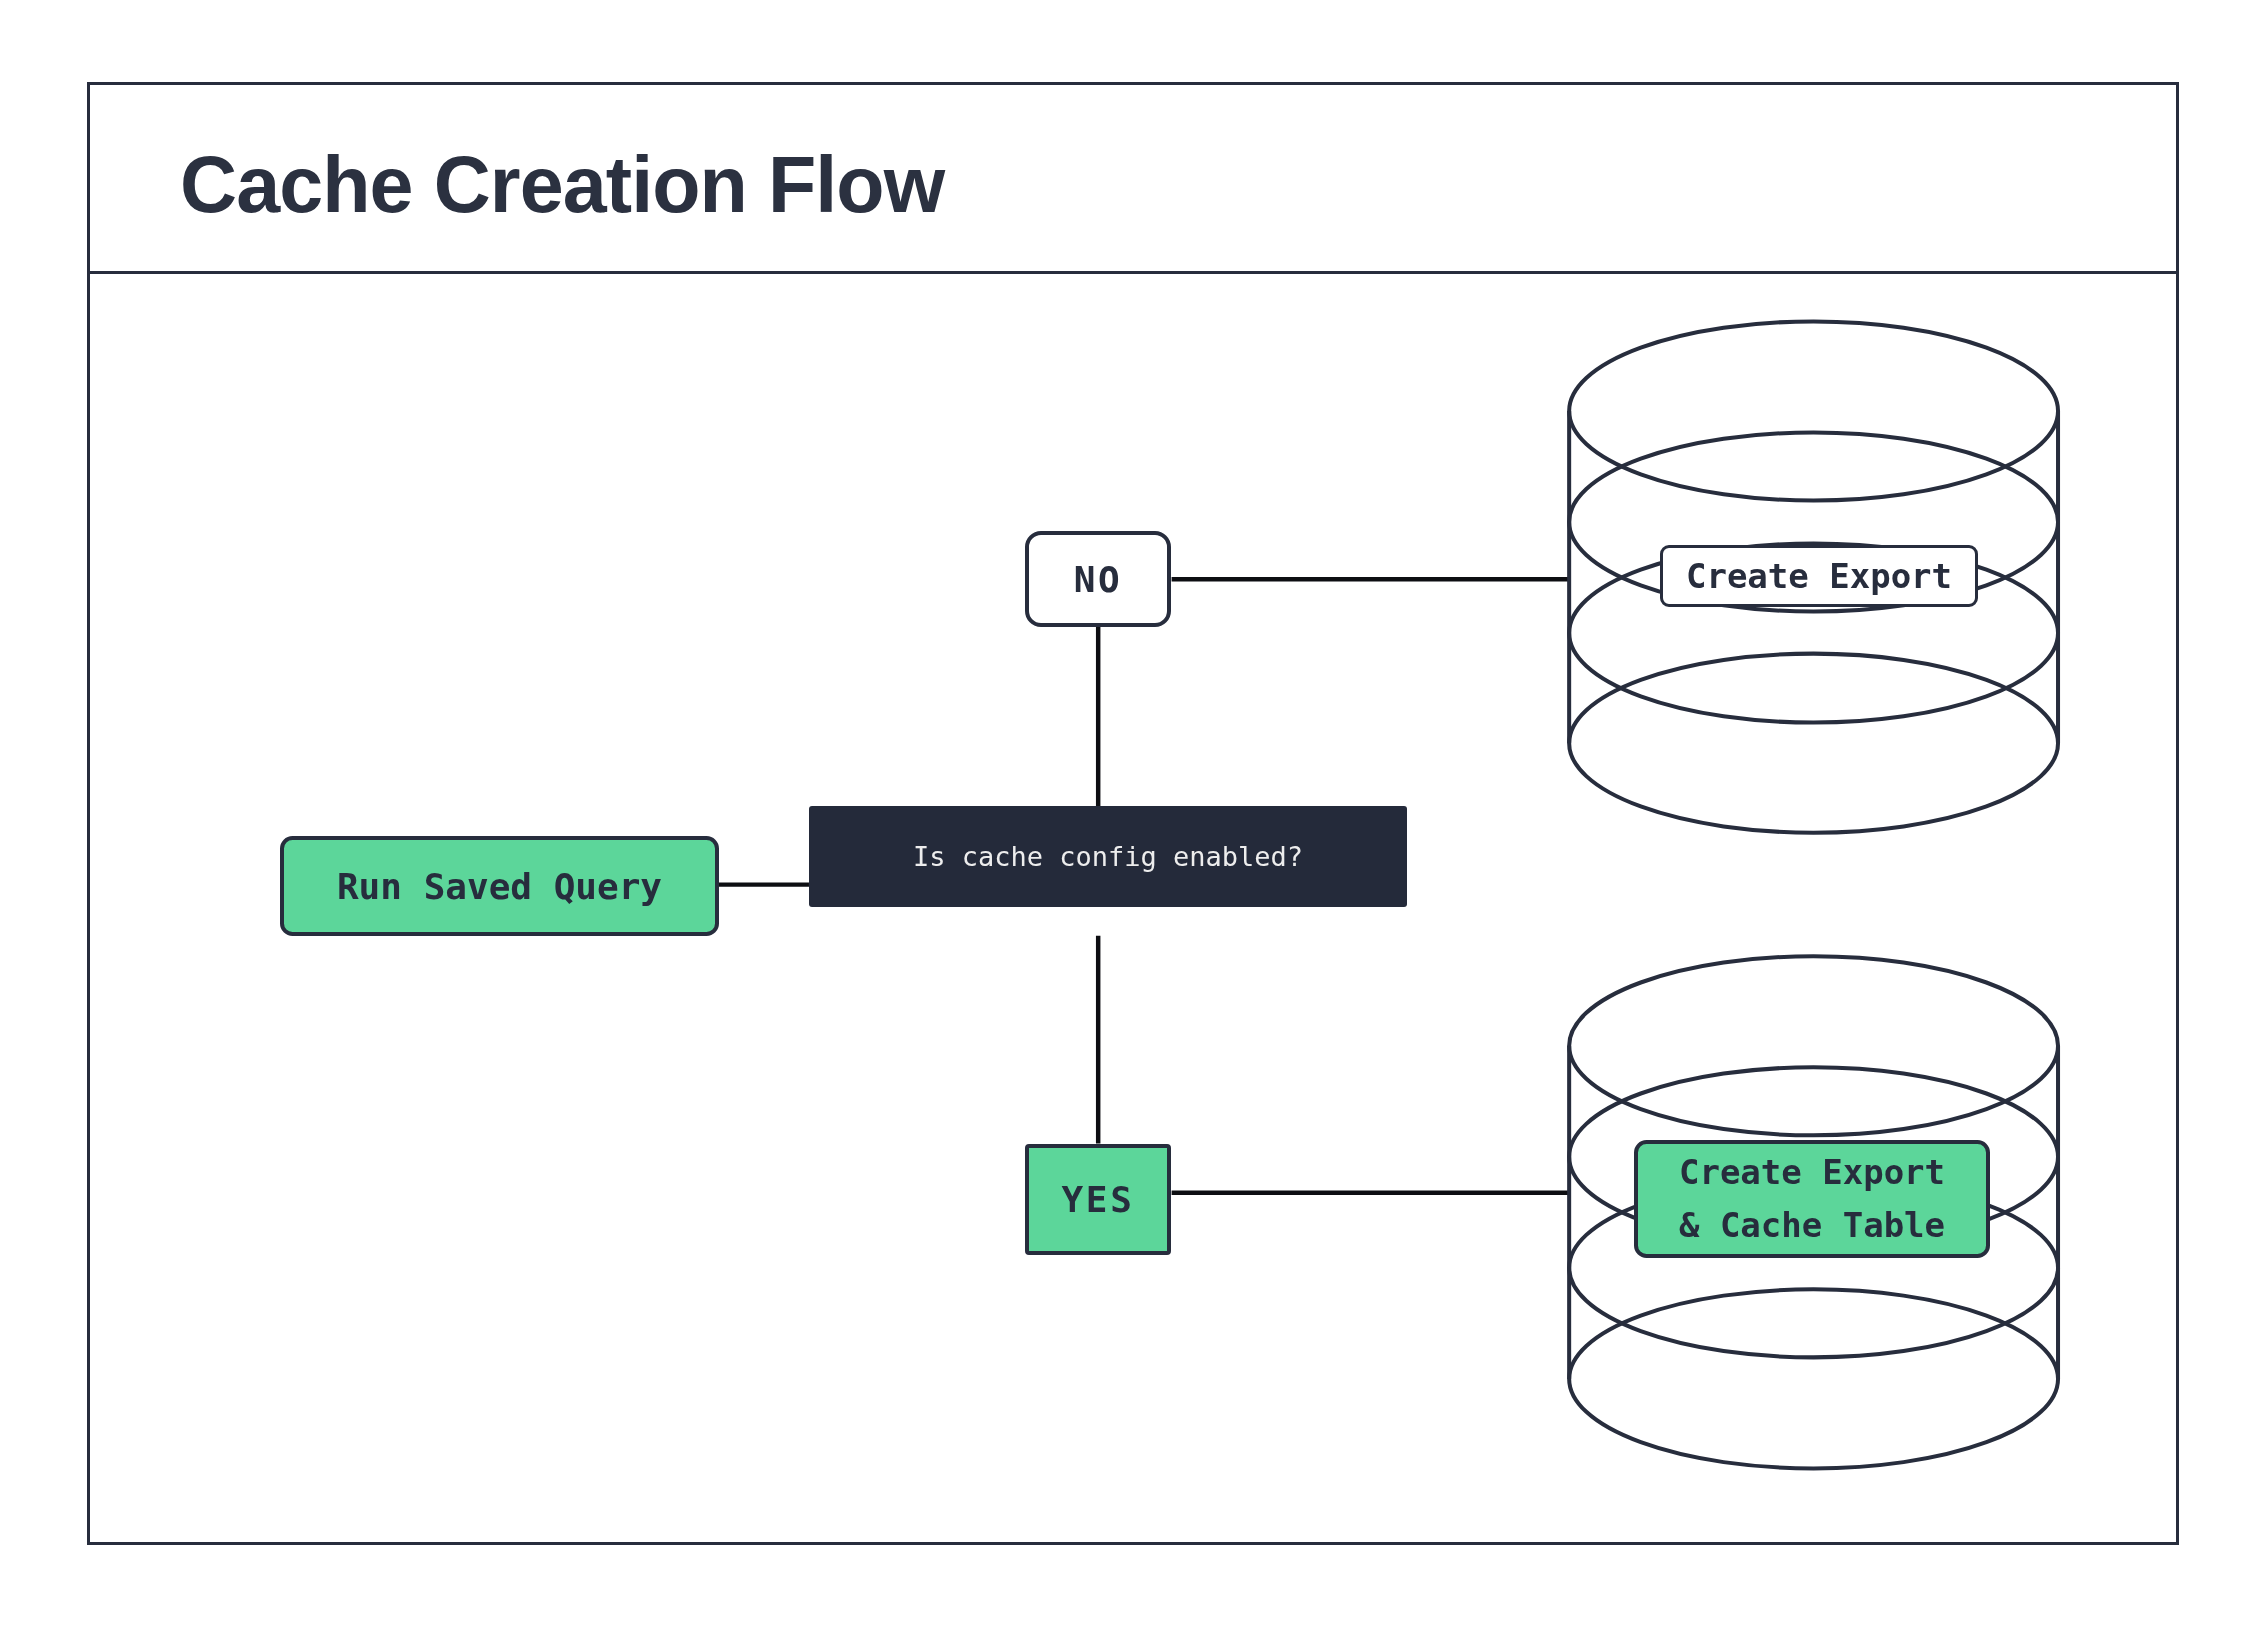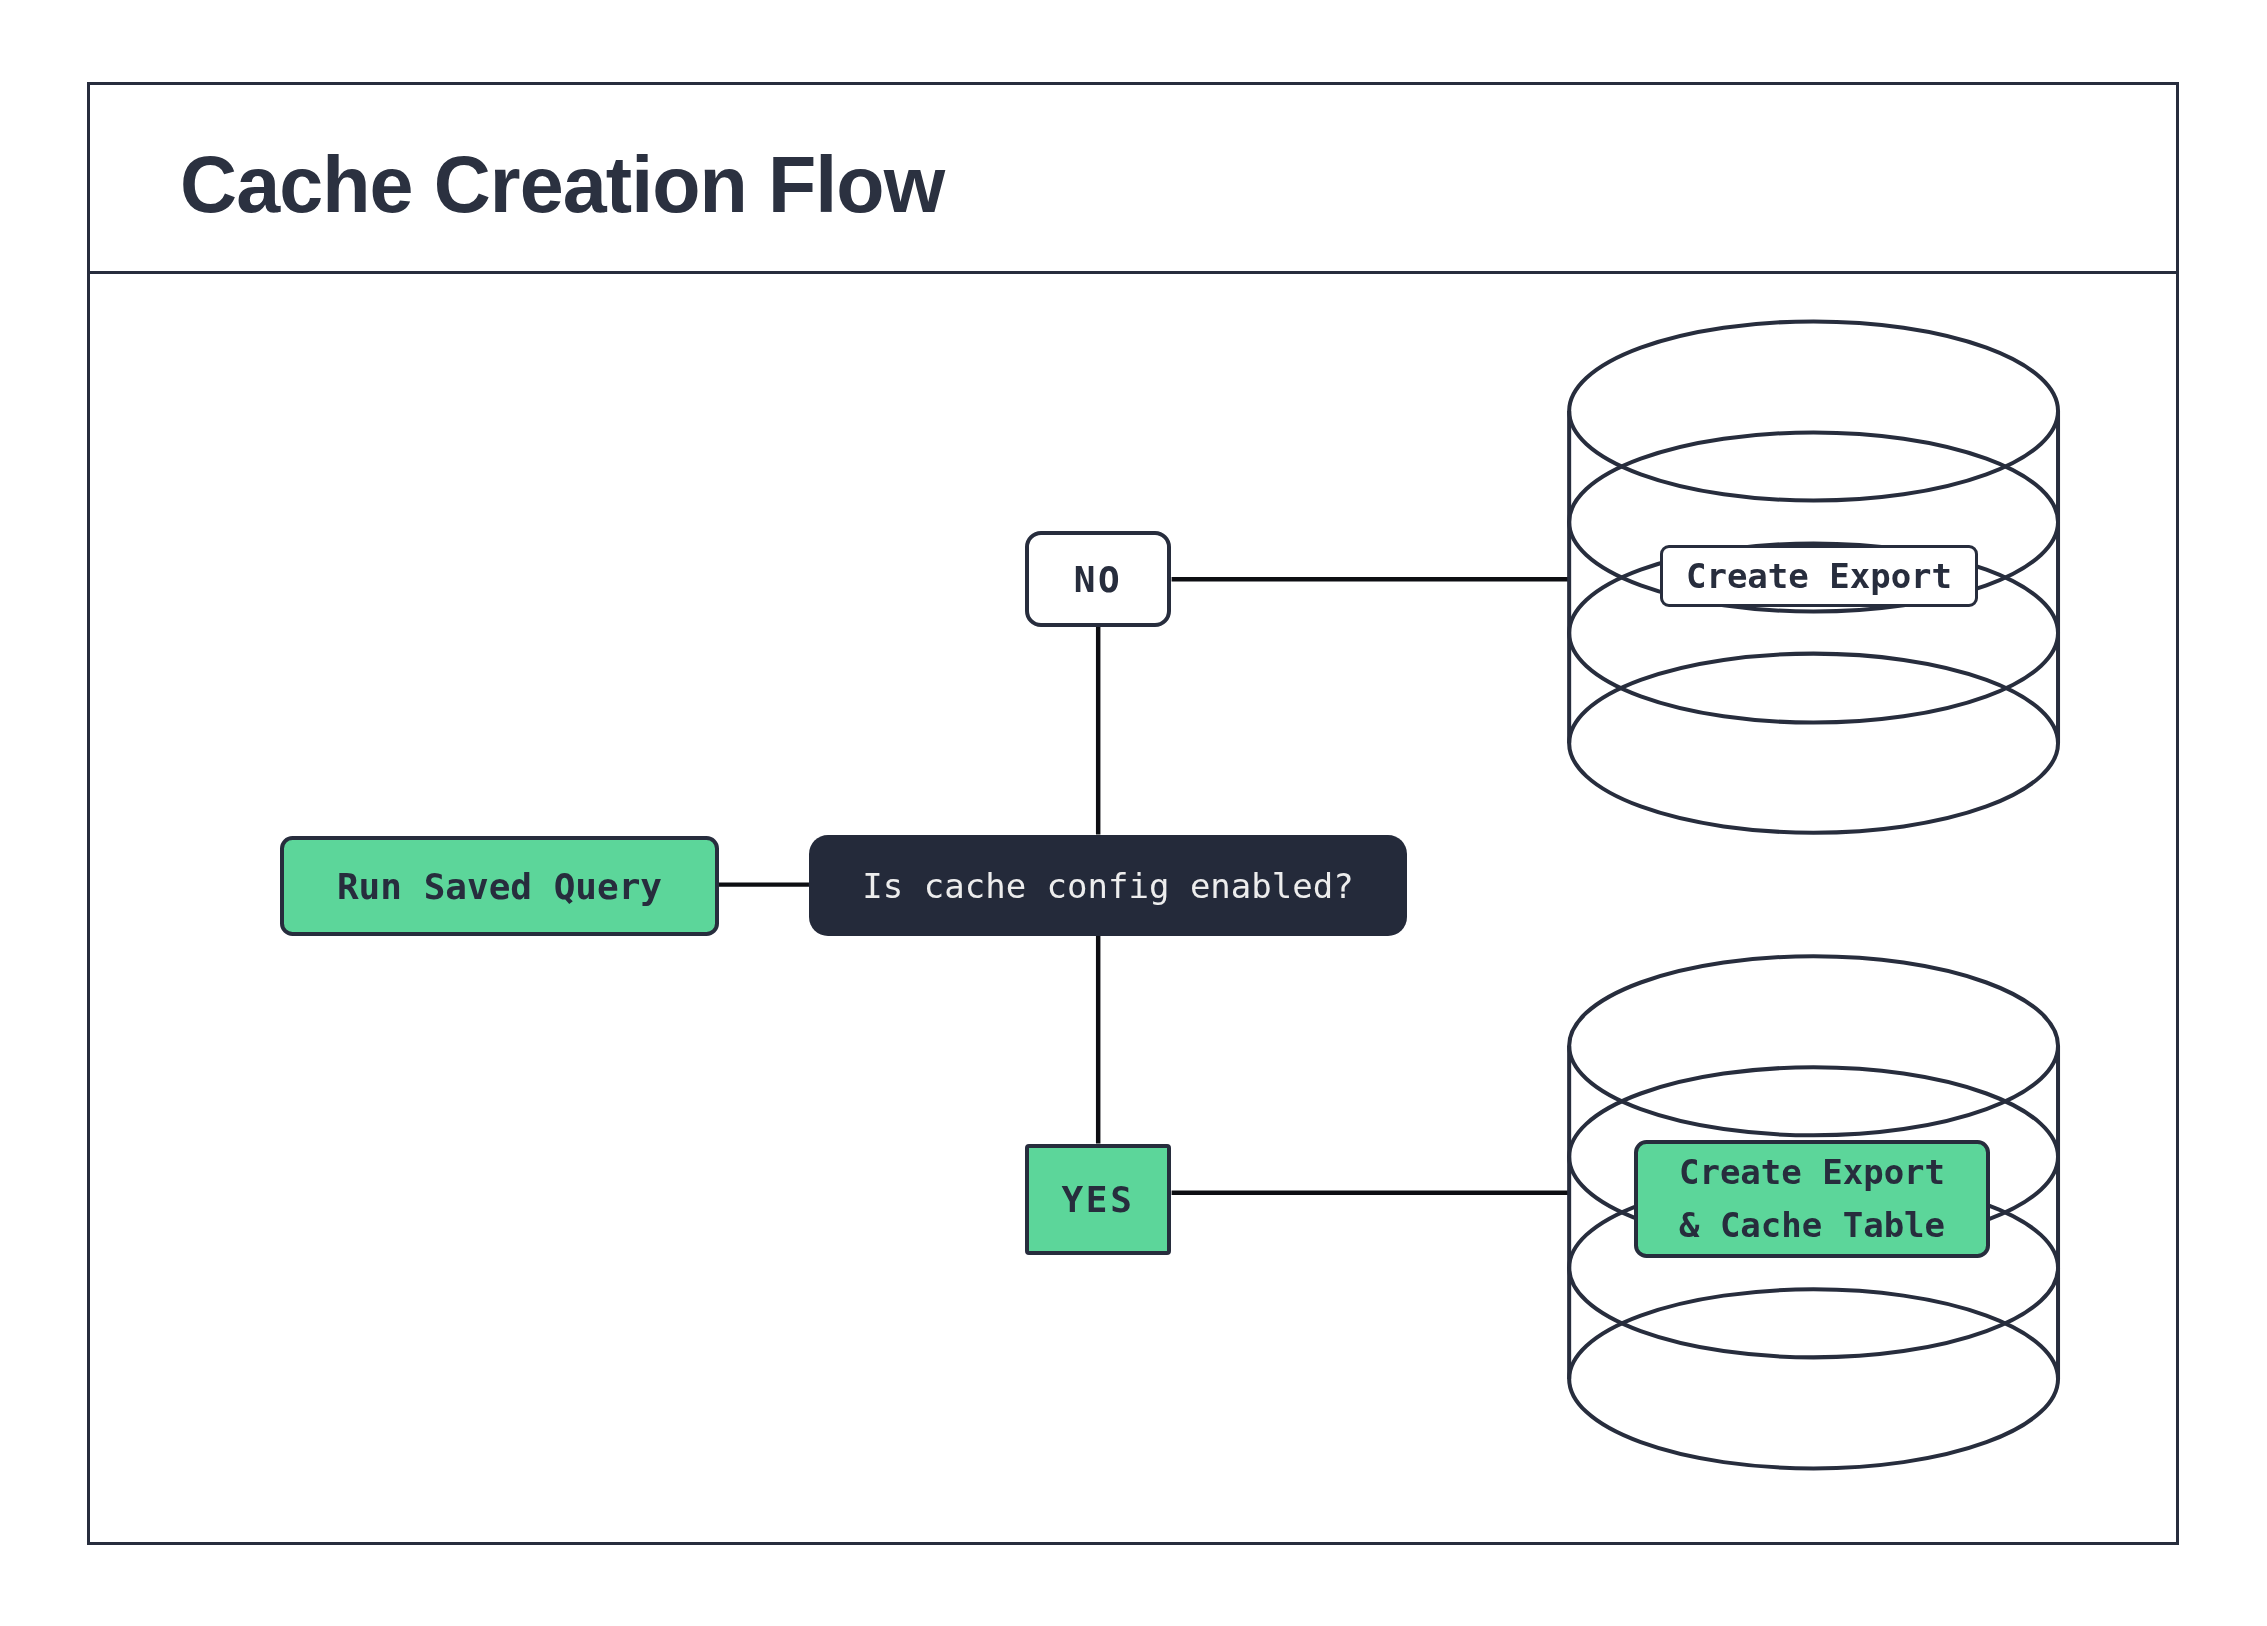--- a/index.html
+++ b/index.html
@@ -58,25 +58,25 @@
     color:var(--navy);
   }
   .node-start{
     left:280px; top:836px; width:439px; height:100px;
     background:var(--green);
     border:4.5px solid var(--navy);
     border-radius:12.5px;
     font-size:36px; font-weight:bold;
   }
   .node-decision{
-    left:809px; top:835px; width:598px; height:101px;
+    left:809px; top:806px; width:598px; height:101px;
     background:var(--navy-fill);
-    border-radius:19px;
+    border-radius:3px;
     color:var(--off-white);
-    font-size:34px;
+    font-size:27px;
   }
   .node-no{
     left:1025px; top:531px; width:146px; height:96px;
     background:#ffffff;
     border:4.5px solid var(--navy);
     border-radius:16px;
     font-size:36px; font-weight:bold; letter-spacing:2.7px;
   }
   .node-yes{
     left:1025px; top:1144px; width:146px; height:111px;

